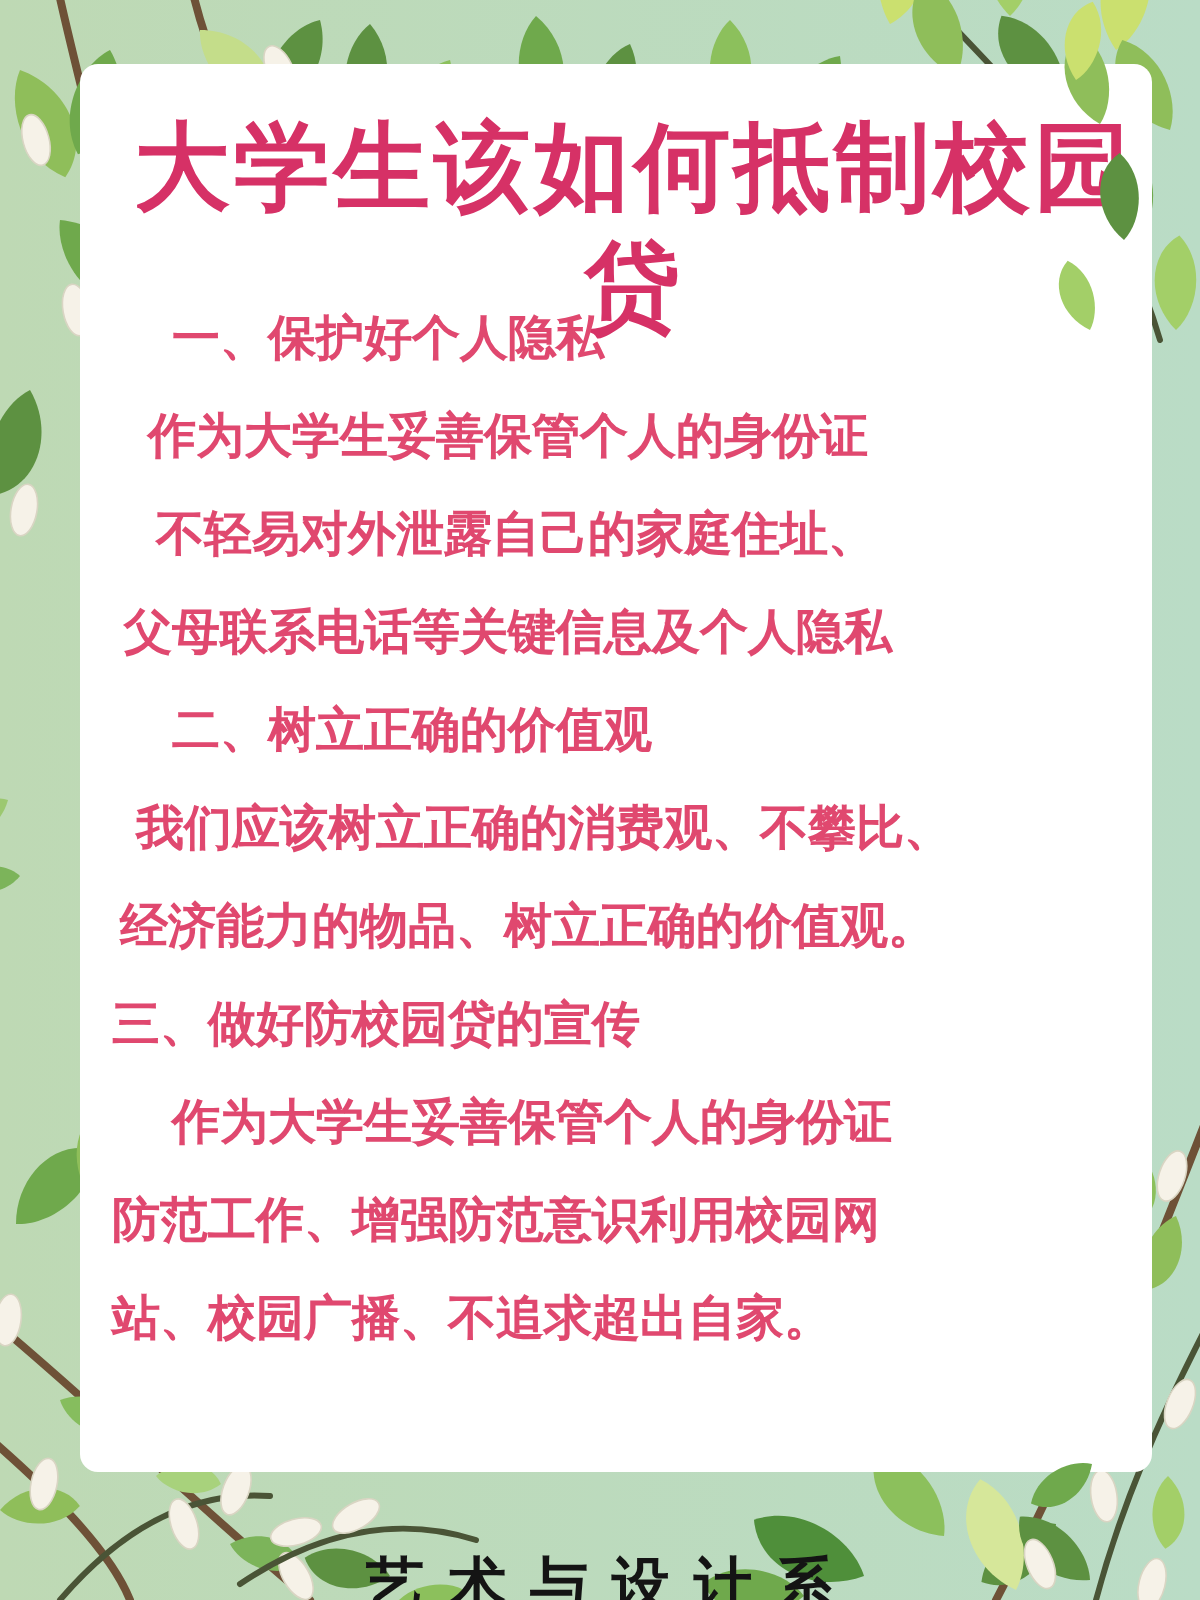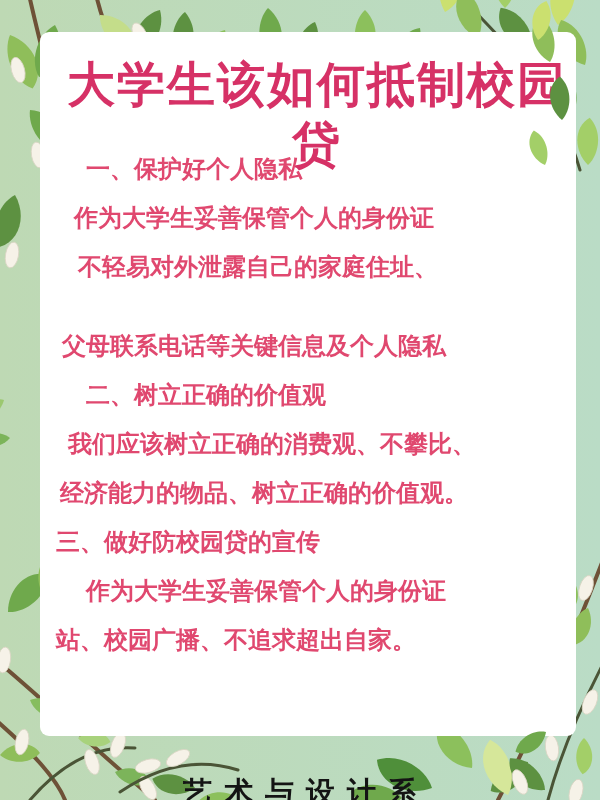--- a/index.html
+++ b/index.html
@@ -28,21 +28,21 @@
     color:var(--title,#d63166);line-height:60px;
   }
   .body-text{
     position:absolute;left:14px;top:112px;right:6px;
     color:var(--body,#e0486f);font-weight:bold;font-size:24px;
   }
   .line{height:49px;display:flex;align-items:center;white-space:nowrap;}
   .line:nth-child(1),.line:nth-child(5),.line:nth-child(9){padding-left:32px;}
   .line:nth-child(2){padding-left:20px;}
   .line:nth-child(3){padding-left:24px;}
-  .line:nth-child(4){padding-left:8px;margin-top:30px;}
+  .line:nth-child(4){padding-left:8px;}
   .line:nth-child(6){padding-left:14px;}
   .line:nth-child(7){padding-left:6px;}
   .line:nth-child(8),.line:nth-child(10),.line:nth-child(11),.line:nth-child(12){padding-left:2px;}
   .footer{
     position:absolute;left:0;top:757px;width:600px;z-index:2;
     text-align:center;font-size:29px;font-weight:900;
     letter-spacing:12px;text-indent:12px;
     color:var(--footer,#141414);
     margin-top:16px;
   }
@@ -161,20 +161,21 @@
     <div class="body-text">
       <div class="line">一、保护好个人隐私</div>
       <div class="line">作为大学生妥善保管个人的身份证</div>
       <div class="line">不轻易对外泄露自己的家庭住址、</div>
       <div class="line">父母联系电话等关键信息及个人隐私</div>
       <div class="line">二、树立正确的价值观</div>
       <div class="line">我们应该树立正确的消费观、不攀比、</div>
       <div class="line">经济能力的物品、树立正确的价值观。</div>
       <div class="line">三、做好防校园贷的宣传</div>
       <div class="line">作为大学生妥善保管个人的身份证</div>
+      <div class="line">防范工作、增强防范意识利用校园网</div>
       <div class="line">站、校园广播、不追求超出自家。</div>
     </div>
   </div>
 
   <div class="footer">艺术与设计系</div>
 
   <svg class="deco fg" viewBox="0 0 600 800">
     <g>
       <use href="#lf" fill="#8fbe5a" transform="translate(550 62) rotate(-95) scale(1.3)"></use>
       <use href="#lf" fill="#5d9141" transform="translate(562 120) rotate(-85) scale(1.2)"></use>

